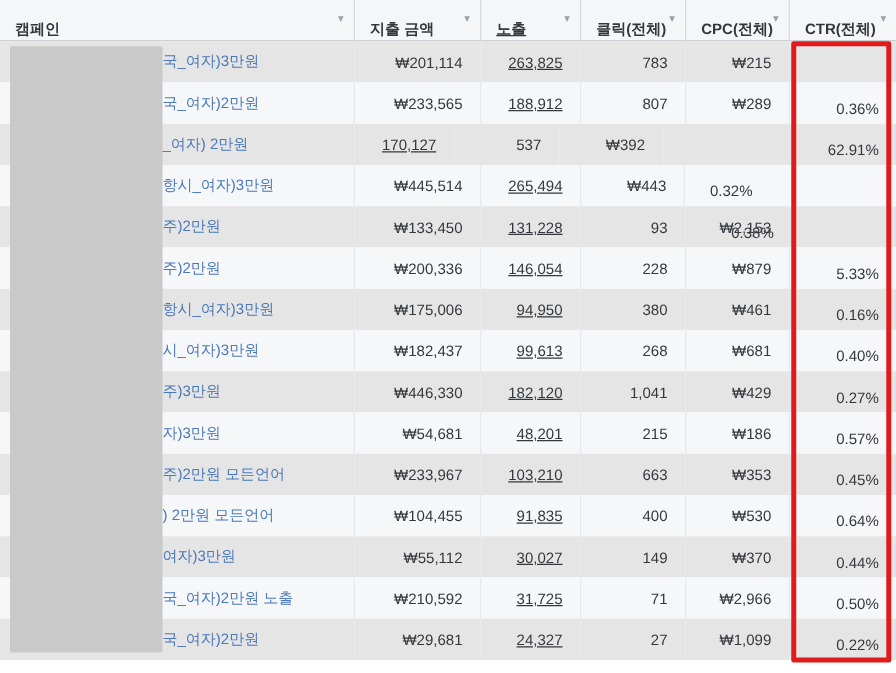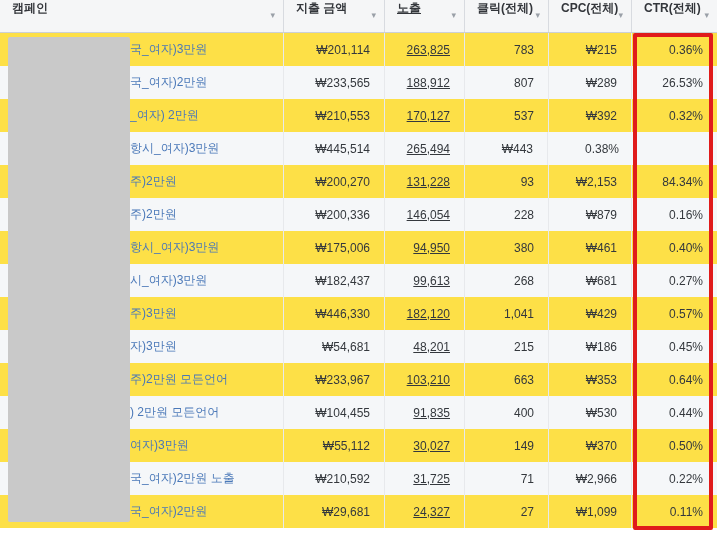--- a/index.html
+++ b/index.html
@@ -4,36 +4,36 @@
 <style>
   html,body{margin:0;padding:0;background:#fff;}
   .app{
     position:relative;width:717px;height:538px;background:#ffffff;
     font-family:"Liberation Sans","DejaVu Sans",sans-serif;
     font-size:12px;color:#34383d;overflow:hidden;
   }
   
   .hrow{display:flex;height:33px;background:#f5f6f7;border-bottom:1px solid #ccd0d5;box-sizing:border-box;}
   .hcell{
-    position:relative;display:flex;align-items:flex-start;box-sizing:border-box;
+    position:relative;display:flex;align-items:flex-end;box-sizing:border-box;
     font-weight:700;color:#33363b;border-right:1px solid #d8dbe0;
     padding:0 22px 0 12px;white-space:nowrap;cursor:pointer;
   }
   .hcell:last-child{border-right:none;}
   .chev{position:absolute;right:8px;top:50%;transform:translateY(-58%);color:#9aa0a8;font-size:9px;line-height:1;}
   
   .c0{width:284px;}.c1{width:101px;}.c2{width:80px;text-decoration:underline;}.c3{width:84px;}.c4{width:83px;}.c5{width:85px;}
   
-  .row{display:flex;height:33px;box-sizing:border-box;background:#fde047;}
+  .row{display:flex;height:33px;box-sizing:border-box;background:#e5e5e5;}
   .row.alt{background:#f5f7f9;}
   .cell{
     box-sizing:border-box;height:100%;display:flex;align-items:center;
     border-right:1px solid #e7e9ec;overflow:hidden;white-space:nowrap;
   }
-  .cell:last-child{border-right:none;}
+  .cell:last-child{border-right:none;margin-top:37px;}
   .num{justify-content:flex-end;padding-right:14px;color:#34383d;}
   .campaign{padding-left:130px;}
   a.link{color:#4a78b8;text-decoration:none;cursor:pointer;}
   
   .redaction{
     position:absolute;left:8px;top:37px;width:122px;height:485px;
     background:#c9c9c9;border-radius:2px;z-index:5;pointer-events:none;
   }
   .highlight{
     position:absolute;left:633px;top:33px;width:80px;height:497px;
@@ -85,50 +85,49 @@
         <div class="cell c5 num">0.36%</div>
       </div>
       <div class="row alt">
         <div class="cell c0 campaign">
           <a class="link">국_여자)2만원</a>
         </div>
         <div class="cell c1 num">₩233,565</div>
         <div class="cell c2 num">188,912</div>
         <div class="cell c3 num">807</div>
         <div class="cell c4 num">₩289</div>
-        <div class="cell c5 num">26.53%</div>
+        <div class="cell c5 num">62.91%</div>
       </div>
       <div class="row">
         <div class="cell c0 campaign">
           <a class="link">_여자) 2만원</a>
         </div>
-        <div class="cell c1 num">₩210,553</div>
         <div class="cell c2 num">170,127</div>
         <div class="cell c3 num">537</div>
         <div class="cell c4 num">₩392</div>
         <div class="cell c5 num">0.32%</div>
       </div>
       <div class="row alt">
         <div class="cell c0 campaign">
           <a class="link">항시_여자)3만원</a>
         </div>
         <div class="cell c1 num">₩445,514</div>
         <div class="cell c2 num">265,494</div>
         <div class="cell c4 num">₩443</div>
         <div class="cell c5 num">0.38%</div>
       </div>
       <div class="row">
         <div class="cell c0 campaign">
           <a class="link">주)2만원</a>
         </div>
-        <div class="cell c1 num">₩200,270</div>
+        <div class="cell c1 num">₩133,450</div>
         <div class="cell c2 num">131,228</div>
         <div class="cell c3 num">93</div>
         <div class="cell c4 num">₩2,153</div>
-        <div class="cell c5 num">84.34%</div>
+        <div class="cell c5 num">5.33%</div>
       </div>
       <div class="row alt">
         <div class="cell c0 campaign">
           <a class="link">주)2만원</a>
         </div>
         <div class="cell c1 num">₩200,336</div>
         <div class="cell c2 num">146,054</div>
         <div class="cell c3 num">228</div>
         <div class="cell c4 num">₩879</div>
         <div class="cell c5 num">0.16%</div>

